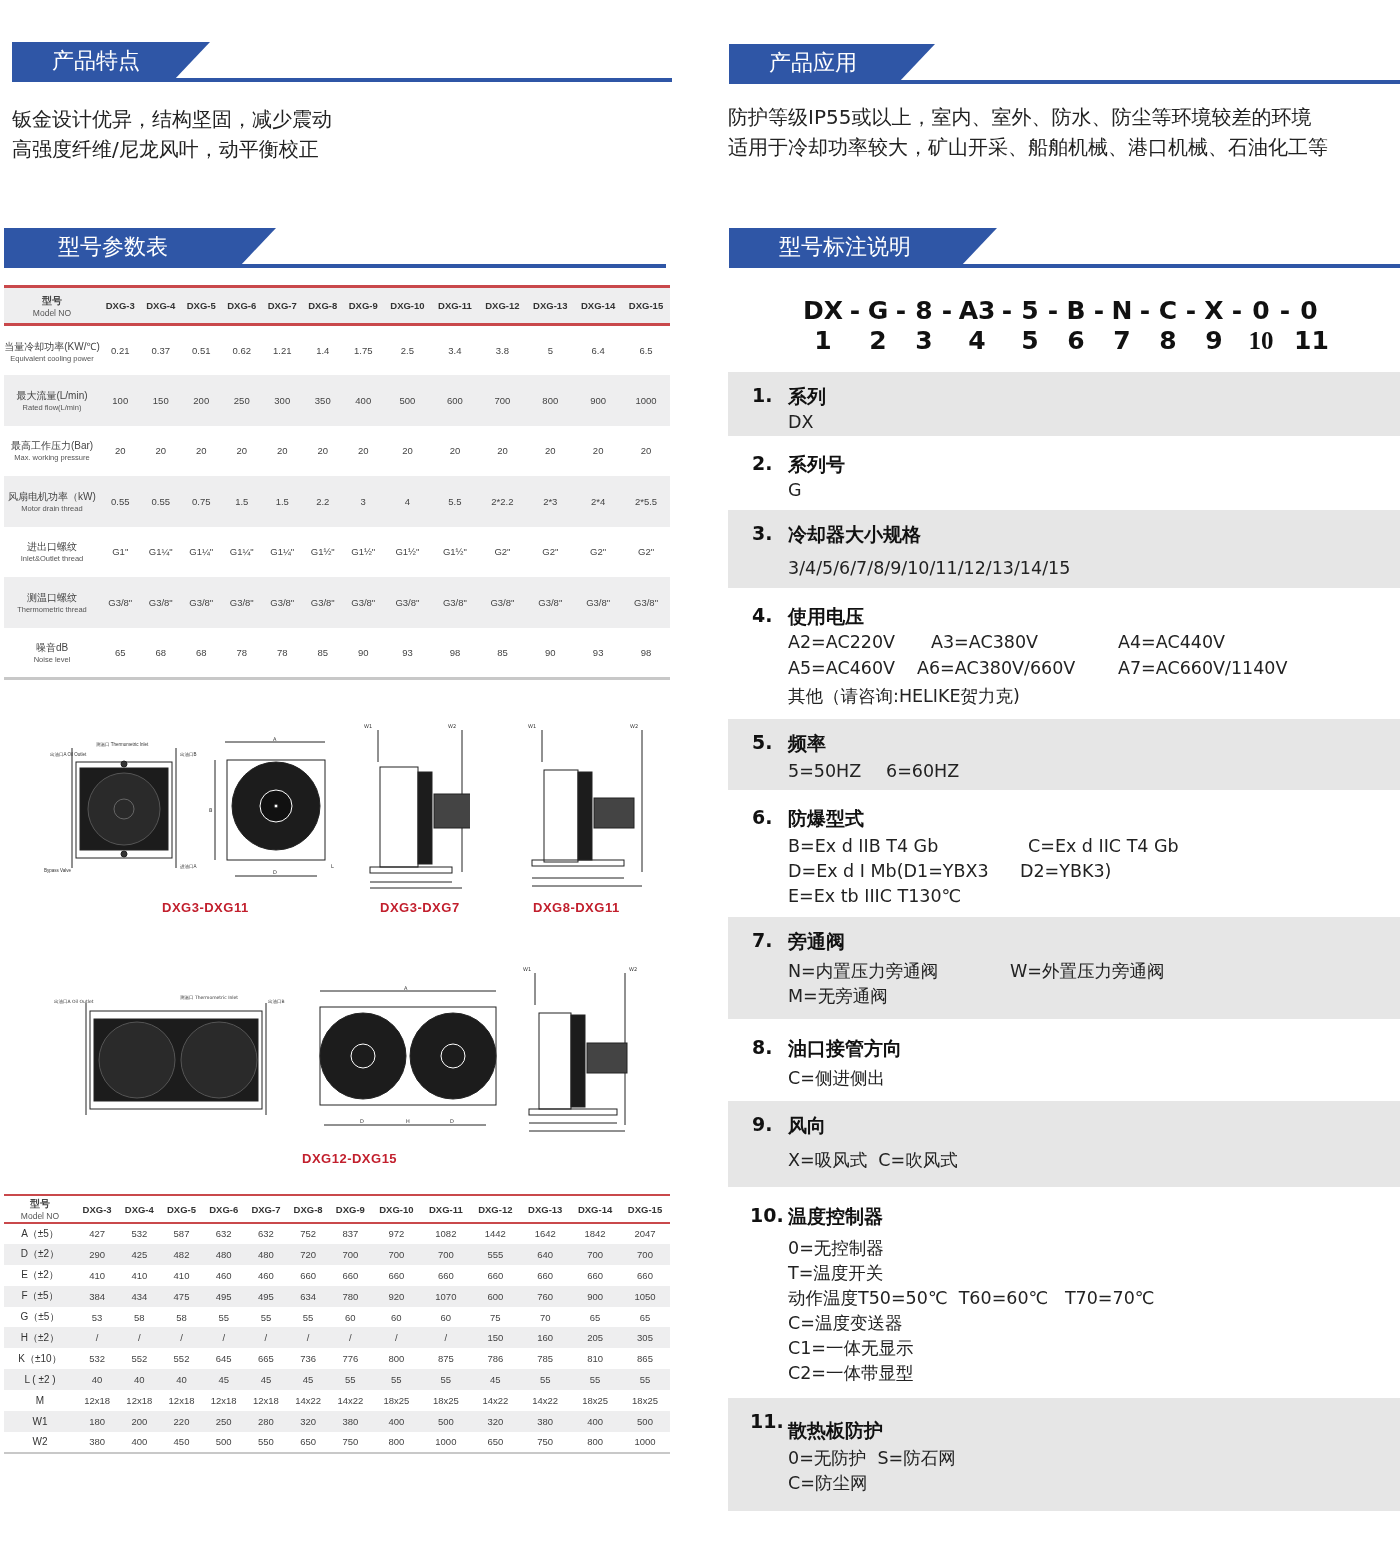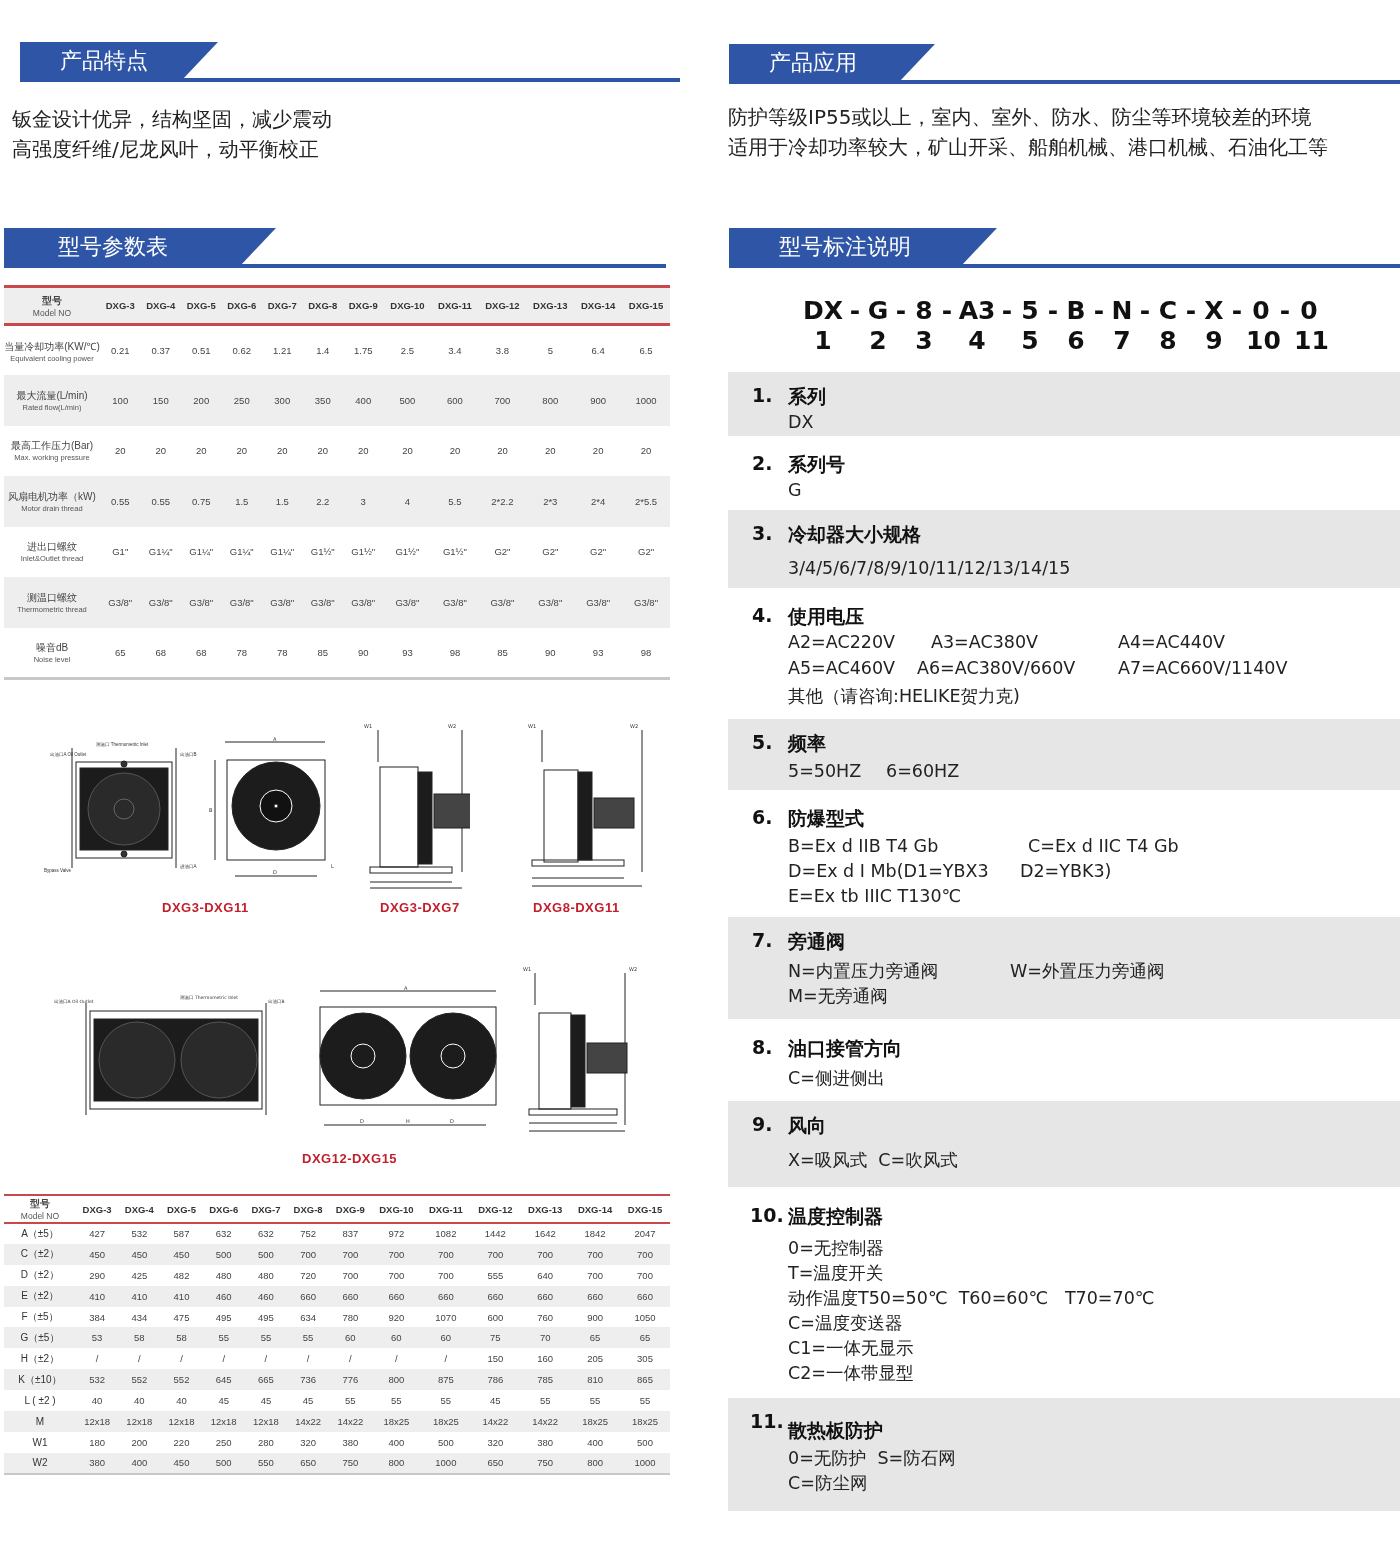--- a/index.html
+++ b/index.html
@@ -43,21 +43,21 @@
 
   .item { position: absolute; left: 728px; width: 672px; }
   .item.grey { background: #e6e6e6; }
   .item .num { position: absolute; left: 24px; font-weight: bold; font-size: 19px; color: #111; }
   .item .ttl { position: absolute; left: 60px; font-weight: bold; font-size: 19px; color: #111; }
   .item .line { position: absolute; left: 60px; font-size: 17.5px; color: #222; white-space: pre; }
 </style>
 </head>
 <body>
 
-<div class="sec-head" style="left:20px; top:42px; width:660px;">
+<div class="sec-head" style="left:12px; top:42px; width:660px;">
   <div class="tab" style="width:162px;">产品特点</div>
   <div class="rule"></div>
 </div>
 <div class="desc" style="left:12px; top:104px;">
   <div>钣金设计优异，结构坚固，减少震动</div>
   <div>高强度纤维/尼龙风叶，动平衡校正</div>
 </div>
 
 <div class="sec-head" style="left:729px; top:44px; width:671px;">
   <div class="tab" style="width:170px;">产品应用</div>
@@ -378,36 +378,20 @@
         <td>752</td>
         <td>837</td>
         <td>972</td>
         <td>1082</td>
         <td>1442</td>
         <td>1642</td>
         <td>1842</td>
         <td>2047</td>
       </tr>
       <tr>
-        <td class="rowlbl">C（±2）</td>
-        <td>450</td>
-        <td>450</td>
-        <td>450</td>
-        <td>500</td>
-        <td>500</td>
-        <td>700</td>
-        <td>700</td>
-        <td>700</td>
-        <td>700</td>
-        <td>700</td>
-        <td>700</td>
-        <td>700</td>
-        <td>700</td>
-      </tr>
-      <tr>
         <td class="rowlbl">D（±2）</td>
         <td>290</td>
         <td>425</td>
         <td>482</td>
         <td>480</td>
         <td>480</td>
         <td>720</td>
         <td>700</td>
         <td>700</td>
         <td>700</td>
@@ -599,21 +583,21 @@
       <span style="width: 28px;">5</span>
       <span style="width: 18px;"></span>
       <span style="width: 28px;">6</span>
       <span style="width: 18px;"></span>
       <span style="width: 28px;">7</span>
       <span style="width: 18px;"></span>
       <span style="width: 28px;">8</span>
       <span style="width: 18px;"></span>
       <span style="width: 28px;">9</span>
       <span style="width: 18px;"></span>
-      <span style="width: 30px;">10</span>
+      <span style="width: 30px; font-family: Liberation Serif, serif;">10</span>
       <span style="width: 18px;"></span>
       <span style="width: 30px;">11</span>
     </div>
 </div>
 
 <div id="code-items">
     <div class="item grey" style="top: 372px; height: 64px;">
       <div class="num" style="top:12px;left:24px">1.</div>
       <div class="ttl" style="top:12px">系列</div>
       <div class="line" style="top:40px;left:60px">DX</div>

